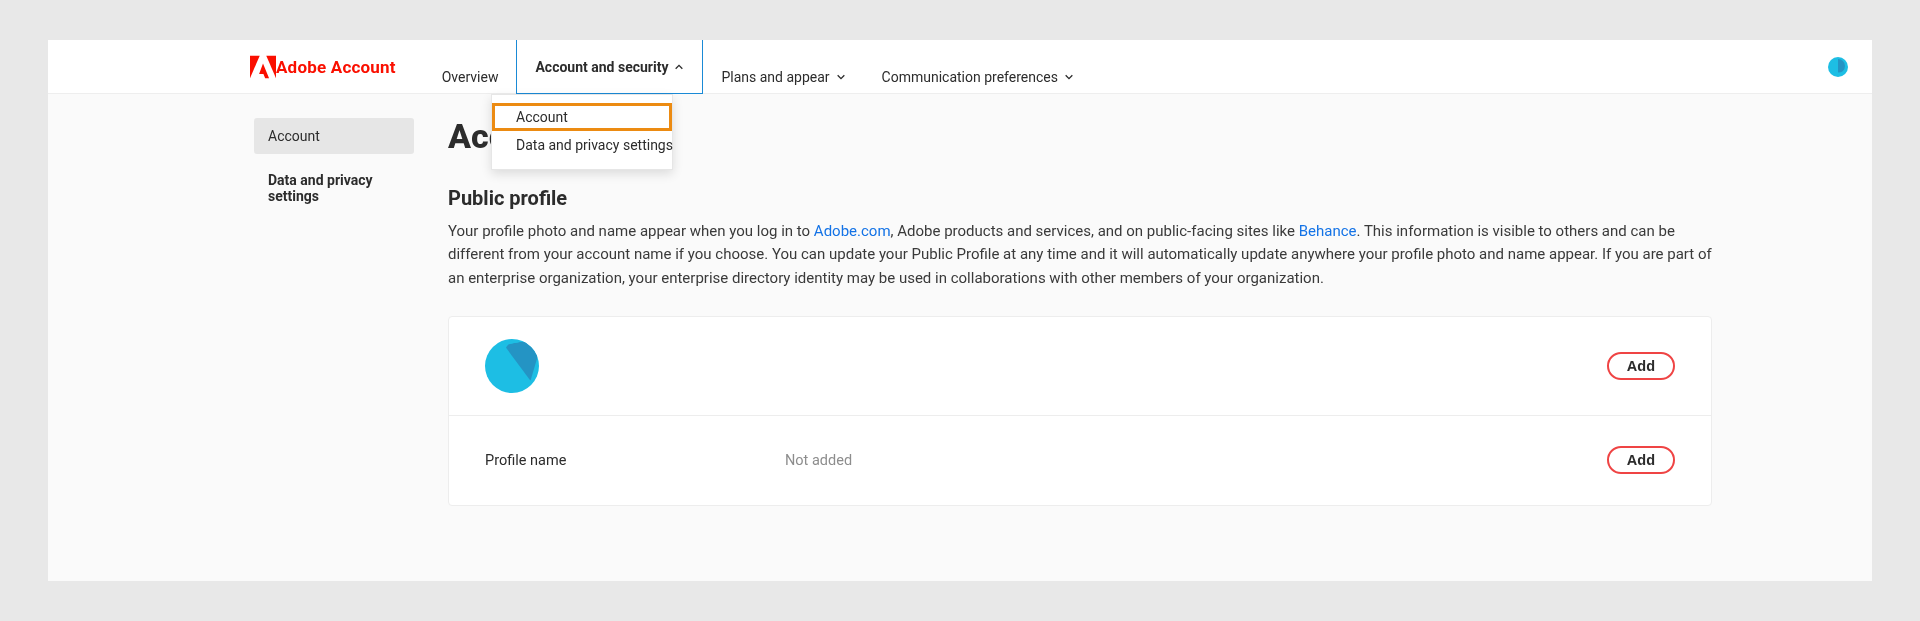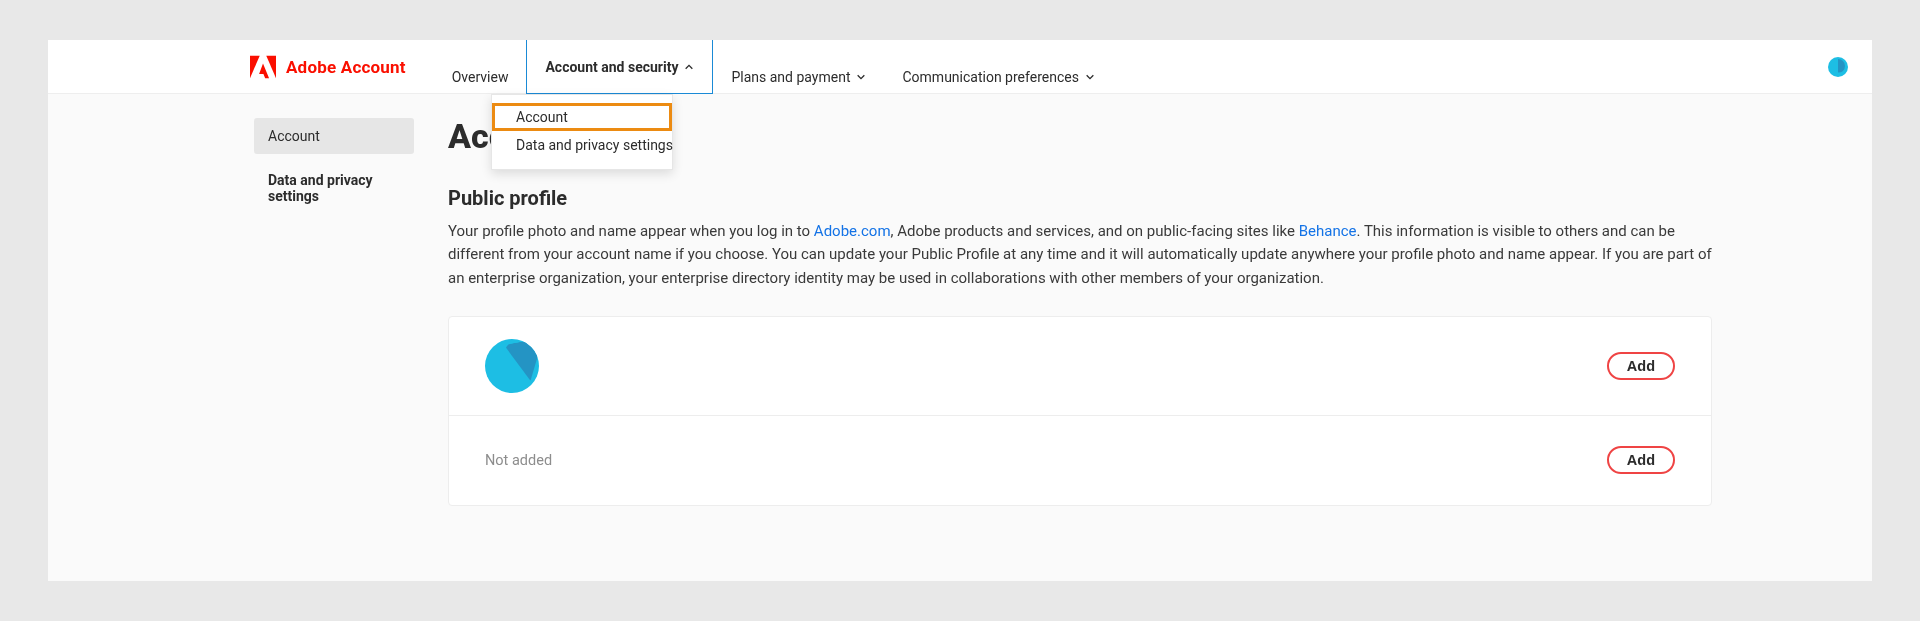--- a/index.html
+++ b/index.html
@@ -25,21 +25,20 @@
       display: flex;
       align-items: center;
       padding: 0 24px 0 0;
       border-bottom: 1px solid #eee;
       position: relative;
       z-index: 10;
     }
     .brand {
       display: flex;
       align-items: center;
-      gap: 10px;
       padding-left: 202px;
       padding-right: 28px;
     }
     .brand-logo {
       width: 26px;
       height: 24px;
       display: block;
     }
     .brand-text {
       color: #fa0f00;
@@ -248,21 +247,21 @@
       <div class="nav-item">
         <span>Overview</span>
       </div>
       <div class="nav-item open">
         <span>Account and security</span>
         <svg class="nav-chevron" viewBox="0 0 12 12">
           <path d="M2 8 L6 4 L10 8" stroke="#2c2c2c" stroke-width="1.6" fill="none"></path>
         </svg>
       </div>
       <div class="nav-item">
-        <span>Plans and payment</span>
+        <span>Plans and appear</span>
         <svg class="nav-chevron" viewBox="0 0 12 12">
           <path d="M2 4 L6 8 L10 4" stroke="#2c2c2c" stroke-width="1.6" fill="none"></path>
         </svg>
       </div>
       <div class="nav-item">
         <span>Communication preferences</span>
         <svg class="nav-chevron" viewBox="0 0 12 12">
           <path d="M2 4 L6 8 L10 4" stroke="#2c2c2c" stroke-width="1.6" fill="none"></path>
         </svg>
       </div>
@@ -291,20 +290,21 @@
       </p>
 
       <div class="card">
         <div class="row">
           <div class="row-value">
             <div class="profile-pic"></div>
           </div>
           <button class="pill-btn">Add</button>
         </div>
         <div class="row">
+          <div class="row-label">Profile name</div>
           <div class="row-value muted">Not added</div>
           <button class="pill-btn">Add</button>
         </div>
       </div>
     </div>
   </div>
 
 </div>
 
 </body></html>

